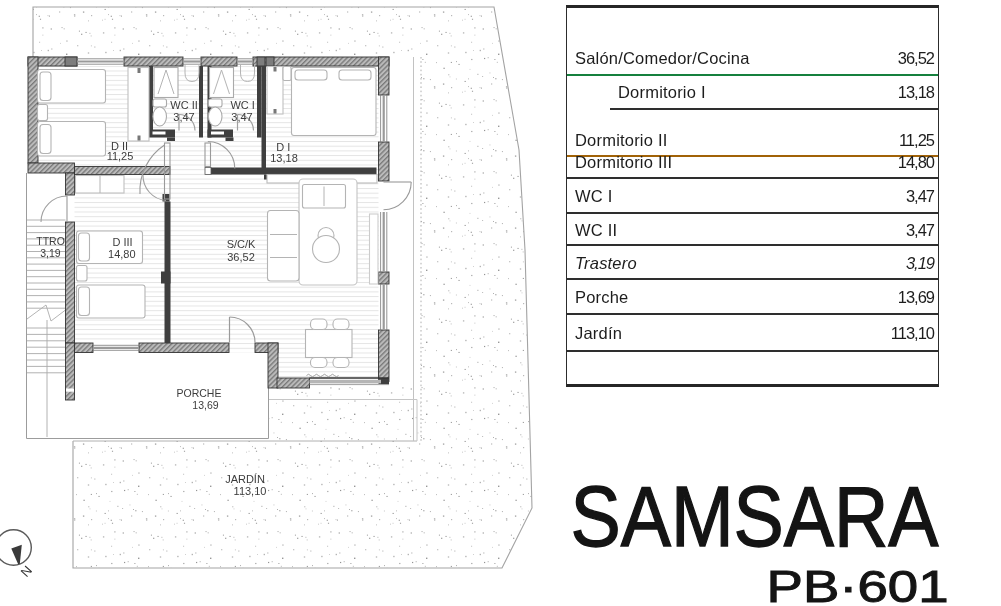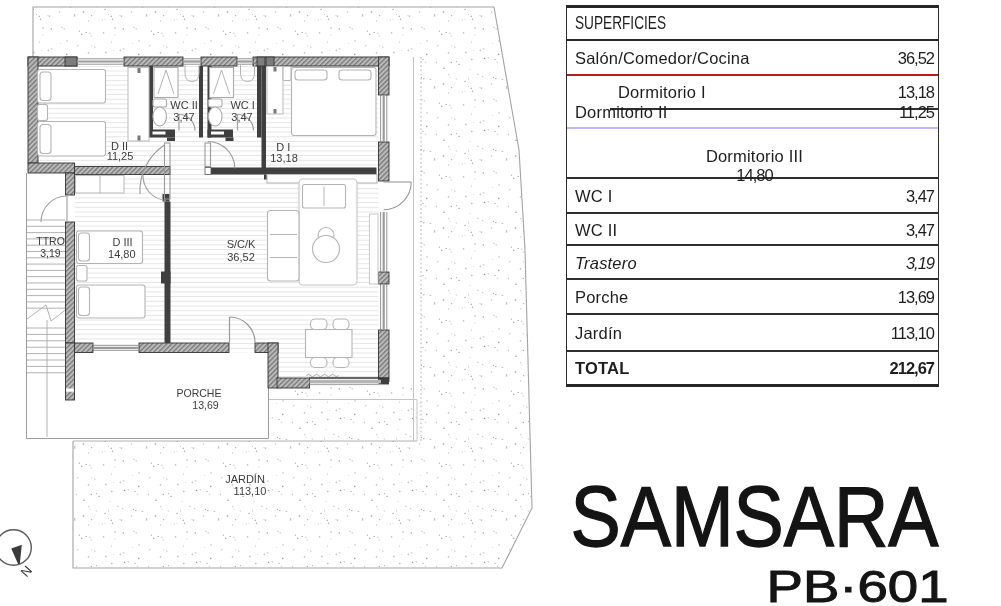--- a/index.html
+++ b/index.html
@@ -412,40 +412,37 @@
 <polygon points="11.3,548.5 21.8,544.8 19.8,564 18.2,564.3" fill="#3a3a3a"></polygon>
 <text x="20.5" y="575.5" font-size="13" fill="#333" transform="rotate(-48 26 570)">N</text>
 
 <text x="570.5" y="546" font-size="85" fill="#141414" stroke="#141414" stroke-width="1.4" textLength="368" lengthAdjust="spacingAndGlyphs" font-family="Liberation Sans, sans-serif">SAMSARA</text>
 
 <text x="766.5" y="601.5" font-size="44" fill="#141414" stroke="#141414" stroke-width="1" textLength="182" lengthAdjust="spacingAndGlyphs" font-family="Liberation Sans, sans-serif">PB·601</text>
 </svg>
 
 <div id="tbl">
 
-<div class="row" style="top:0;height:33px;border-bottom:2.5px solid #282828;">
-      <span class="lab" style="font-size:17.5px;letter-spacing:0;transform:scaleX(0.78);transform-origin:left center;">SUPERFICIES</span>
-    </div>
-
-<div class="row" style="top:35.5px;height:32px;border-bottom:2px solid #b91c1c;">
+
+<div class="row" style="top:35.5px;height:32px;border-bottom:2px solid #15803d;">
       <span class="lab">Salón/Comedor/Cocina</span>
       <span class="num">36,52</span>
     </div>
 
 <div class="row" style="top:69.5px;height:32.5px;border-bottom:2px solid #2e2e2e;margin-left:43px;">
       <span class="lab">Dormitorio I</span>
       <span class="num">13,18</span>
     </div>
 
-<div class="row" style="top:89px;height:32px;border-bottom:2px solid #c4b5fd;">
+<div class="row" style="top:117px;height:32px;border-bottom:2px solid #a16207;">
       <span class="lab">Dormitorio II</span>
       <span class="num">11,25</span>
     </div>
 
-<div class="row" style="top:139px;height:32px;border-bottom:2px solid #2e2e2e;flex-direction:column;">
+<div class="row" style="top:139px;height:32px;border-bottom:2px solid #2e2e2e;">
       <span class="lab">Dormitorio III</span>
       <span class="num">14,80</span>
     </div>
 
 <div class="row" style="top:173.5px;height:32px;border-bottom:2.5px solid #2e2e2e;">
       <span class="lab">WC I</span>
       <span class="num">3,47</span>
     </div>
 
 <div class="row" style="top:208px;height:30px;border-bottom:2px solid #2e2e2e;">
@@ -461,17 +458,13 @@
 <div class="row" style="top:274px;height:33px;border-bottom:2px solid #2e2e2e;">
       <span class="lab">Porche</span>
       <span class="num">13,69</span>
     </div>
 
 <div class="row" style="top:309px;height:34.5px;border-bottom:2.2px solid #2e2e2e;">
       <span class="lab">Jardín</span>
       <span class="num">113,10</span>
     </div>
 
-<div class="row" style="top:345.7px;height:30.3px;font-weight:bold;">
-      <span class="lab">TOTAL</span>
-      <span class="num">212,67</span>
-    </div>
 </div>
 
 </body></html>

